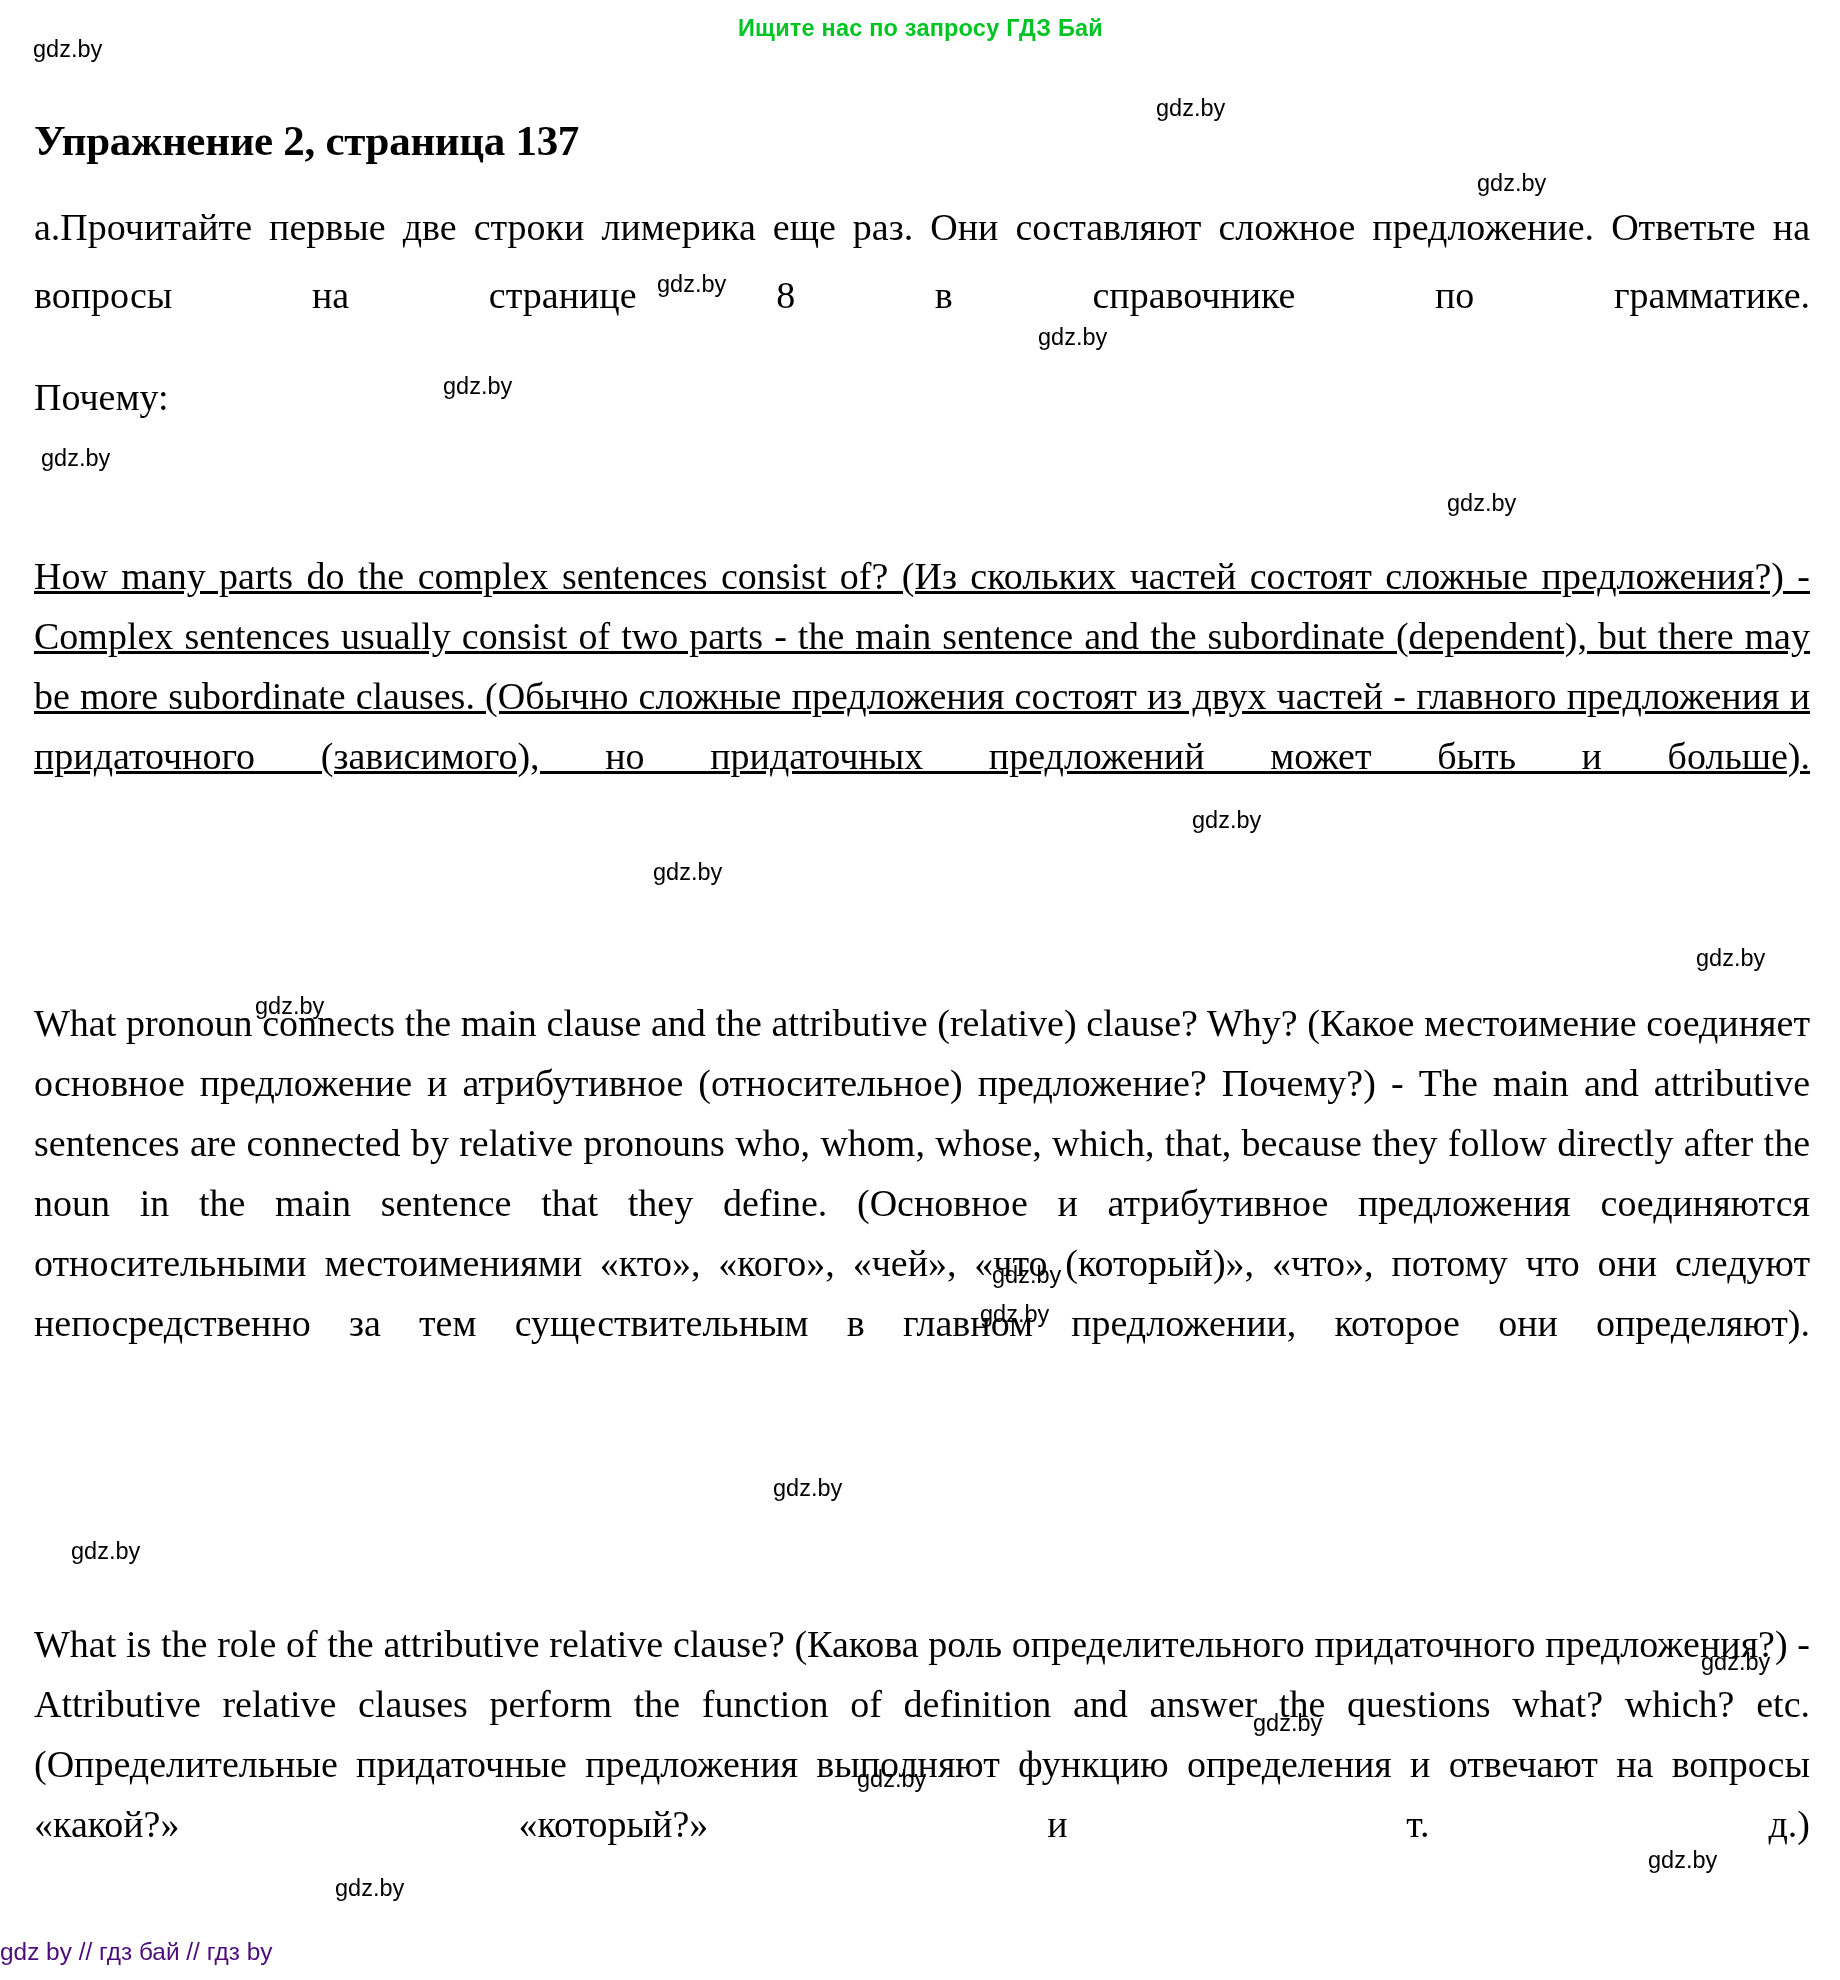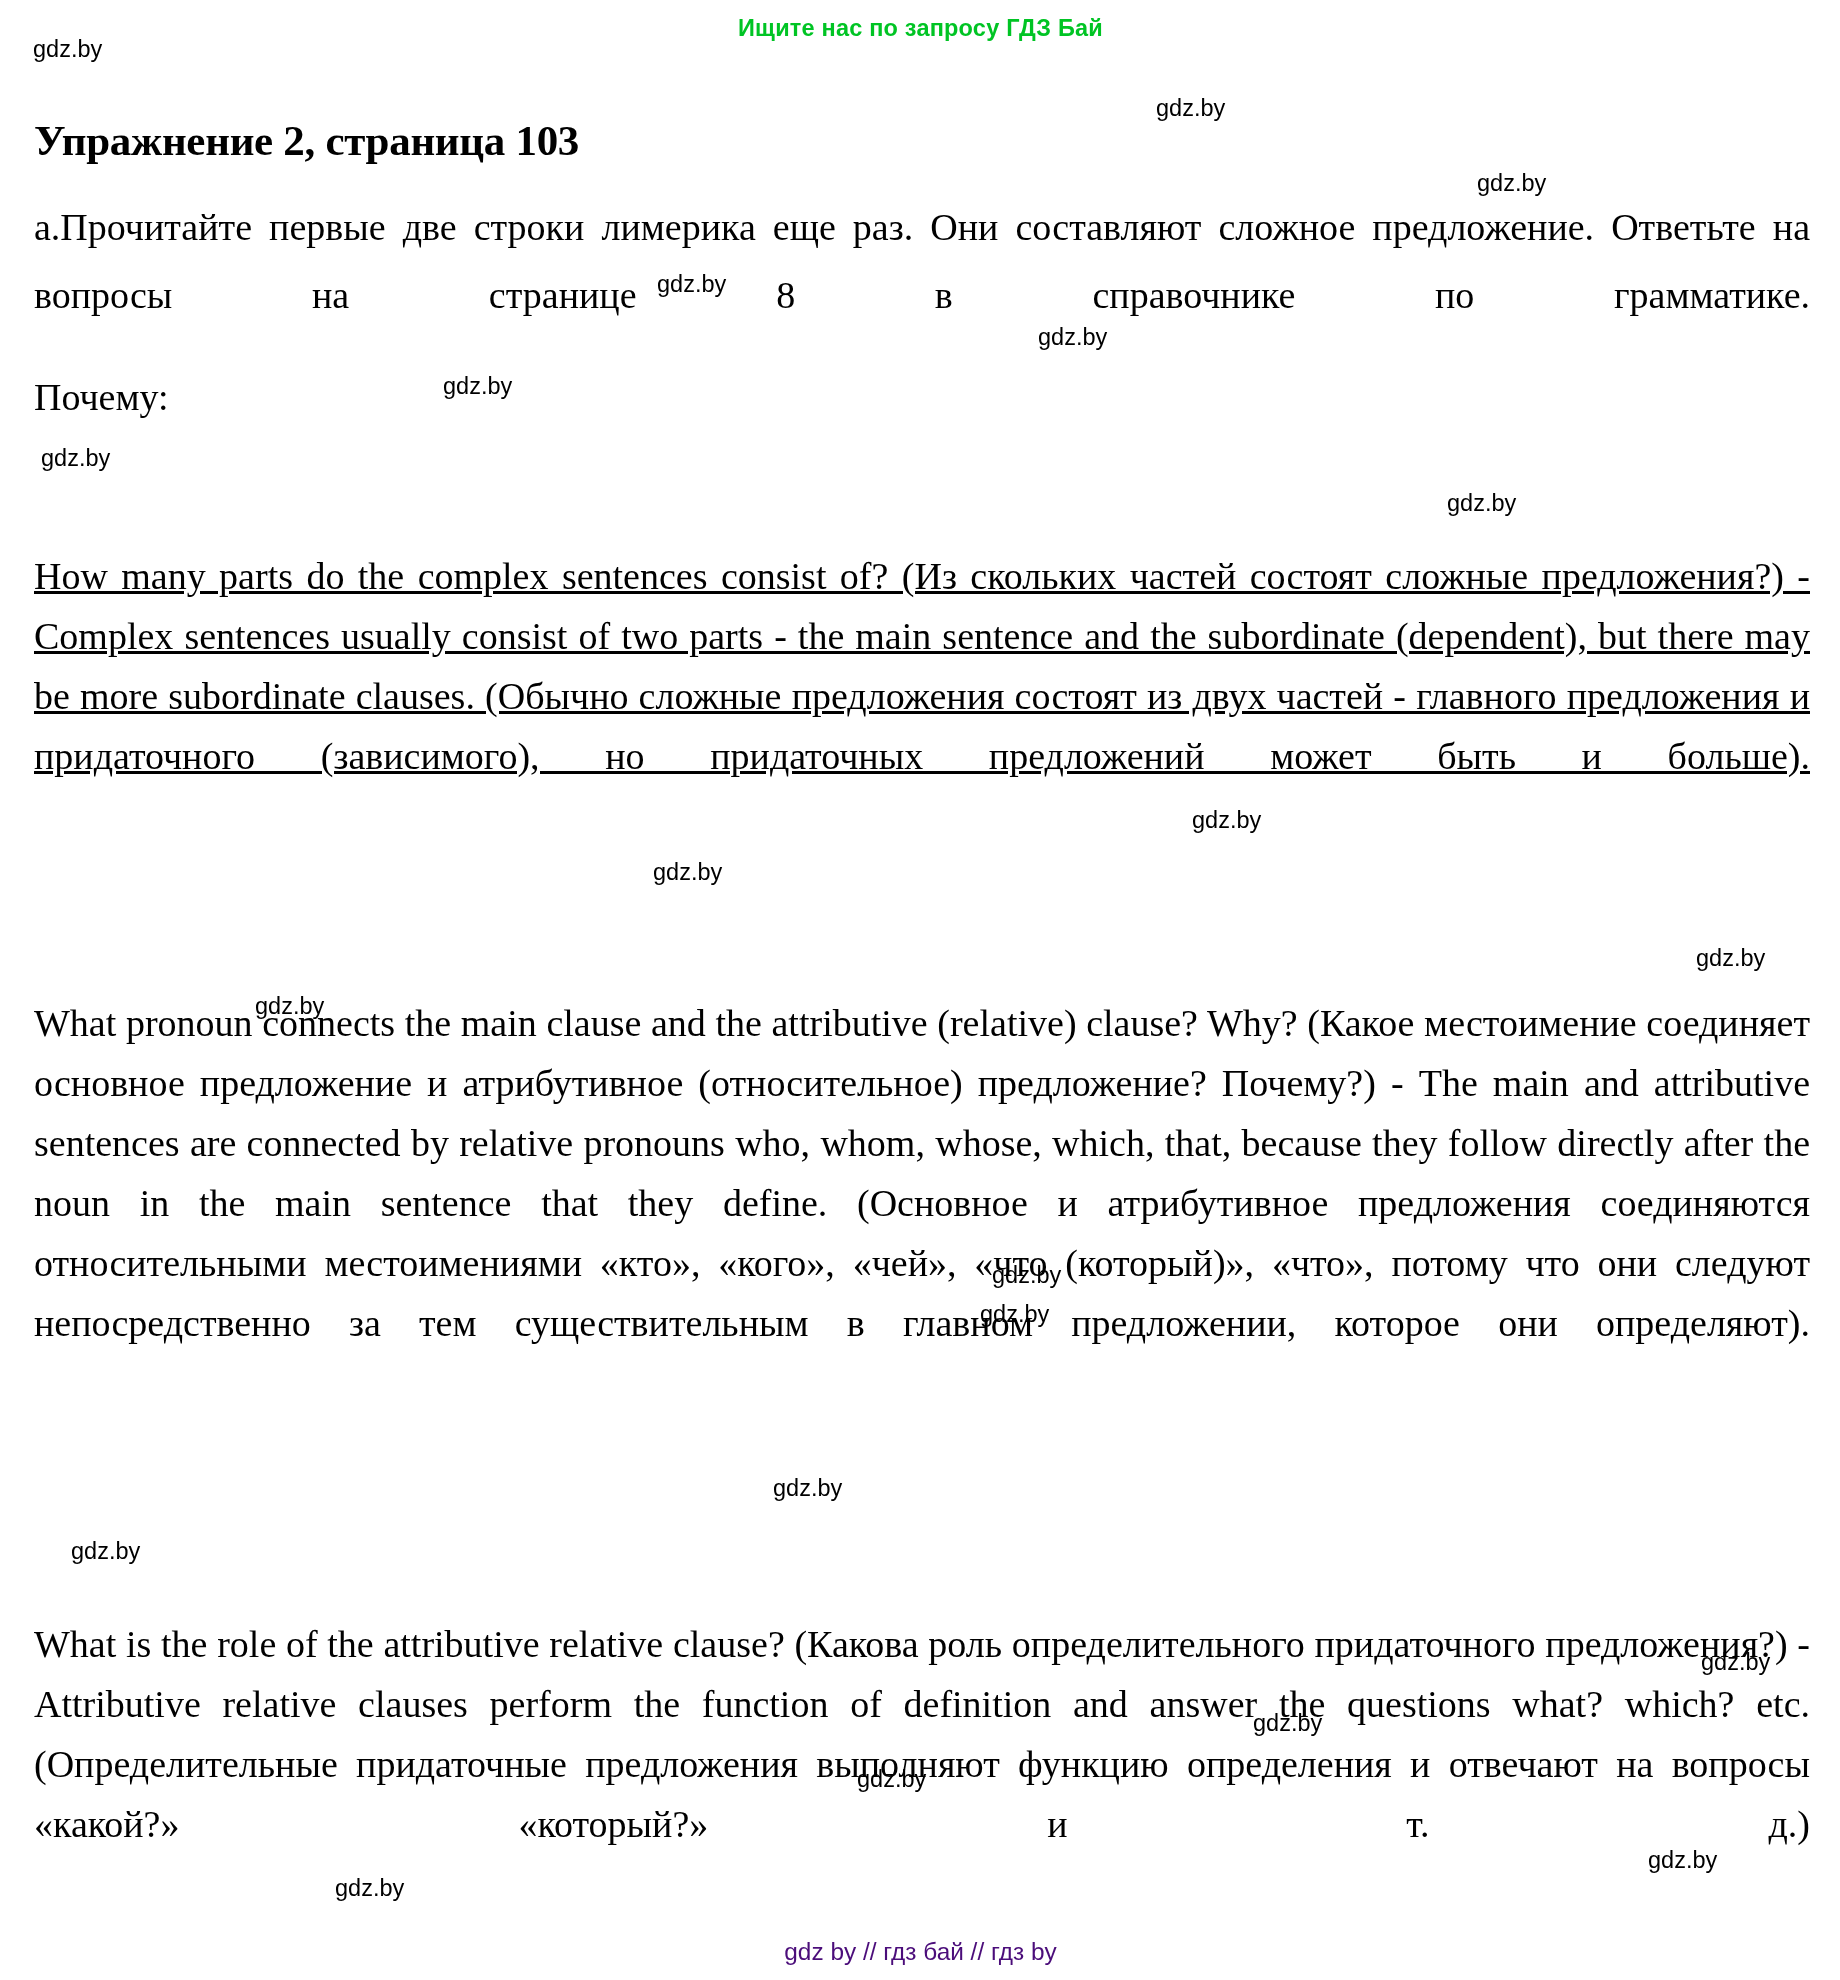--- a/index.html
+++ b/index.html
@@ -93,21 +93,20 @@
   #answer-1 { top: 508px; text-decoration: underline; }
   #answer-2 { top: 955px; }
   #answer-3 { top: 1576px; }
 
   
   .site-footer {
     position: absolute;
     bottom: 14.5px;
     left: 0;
     width: 100%;
-    text-align: center;
     font-family: "Liberation Sans", "DejaVu Sans", sans-serif;
     font-size: 24.4px;
     color: #4b0d7a;
     white-space: nowrap;
   }
 
   
   .watermark {
     position: absolute;
     font-family: "Liberation Sans", "DejaVu Sans", sans-serif;
@@ -116,21 +115,21 @@
     pointer-events: none;
   }
 </style>
 </head>
 <body>
 
 <div class="promo-banner" style="color: rgb(0, 196, 36);">Ищите нас по запросу ГДЗ Бай</div>
 
 <div class="page">
 
-  <h1 class="exercise-title">Упражнение 2, страница 103</h1>
+  <h1 class="exercise-title">Упражнение 2, страница 137</h1>
 
   <p class="task-text">a.Прочитайте первые две строки лимерика еще раз. Они составляют сложное предложение. Ответьте на вопросы на странице 8 в справочнике по грамматике.</p>
 
   <div class="answer-label">Почему:</div>
 
   <p class="answer-block" id="answer-1">How many parts do the complex sentences consist of? (Из скольких частей состоят сложные предложения?) - Complex sentences usually consist of two parts - the main sentence and the subordinate (dependent), but there may be more subordinate clauses. (Обычно сложные предложения состоят из двух частей - главного предложения и придаточного (зависимого), но придаточных предложений может быть и больше).</p>
 
   <p class="answer-block" id="answer-2">What pronoun connects the main clause and the attributive (relative) clause? Why? (Какое местоимение соединяет основное предложение и атрибутивное (относительное) предложение? Почему?) - The main and attributive sentences are connected by relative pronouns who, whom, whose, which, that, because they follow directly after the noun in the main sentence that they define. (Основное и атрибутивное предложения соединяются относительными местоимениями «кто», «кого», «чей», «что (который)», «что», потому что они следуют непосредственно за тем существительным в главном предложении, которое они определяют).</p>
 
   <p class="answer-block" id="answer-3">What is the role of the attributive relative clause? (Какова роль определительного придаточного предложения?) - Attributive relative clauses perform the function of definition and answer the questions what? which? etc. (Определительные придаточные предложения выполняют функцию определения и отвечают на вопросы «какой?» «который?» и т. д.)</p>

